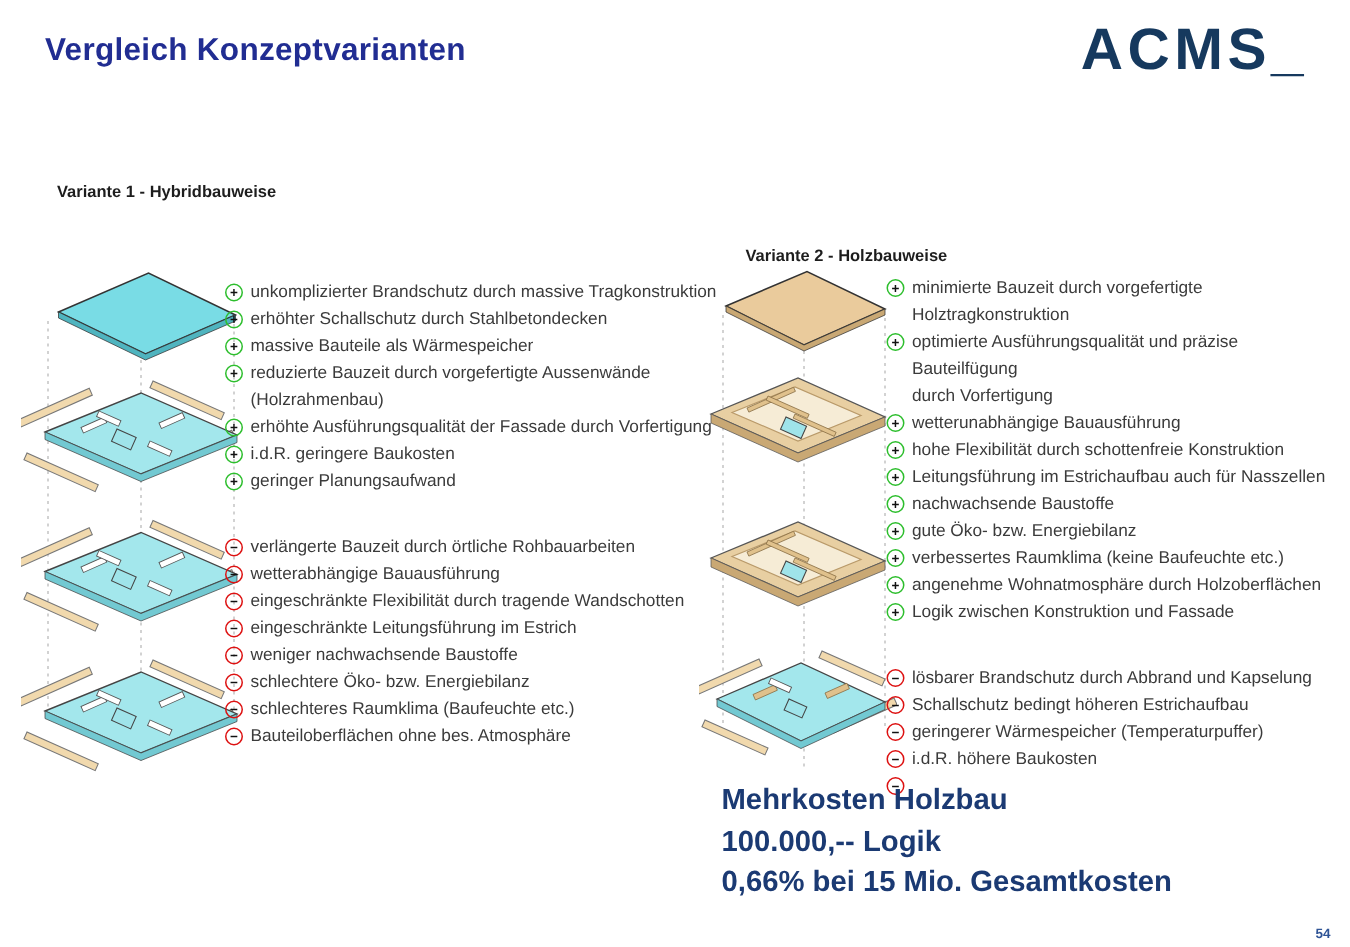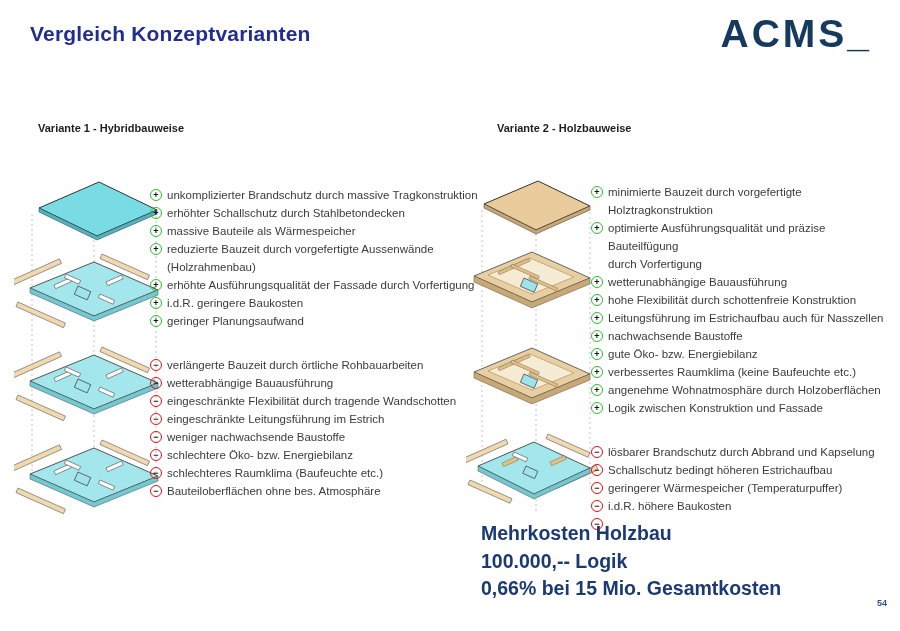--- a/index.html
+++ b/index.html
@@ -14,21 +14,21 @@
     letter-spacing:.2px;
   }
   .logo{
     position:absolute;right:28px;top:12px;
     font-size:39px;font-weight:bold;color:var(--logo-navy,#16395e);
     letter-spacing:3px;
   }
   .variant-header{
     position:absolute;top:122px;font-size:11px;font-weight:bold;color:#1d1d1d;
   }
-  .vh1{left:38px;} .vh2{left:497px;}
+  .vh1{left:38px;} .vh2{left:497px;margin-top:43px;}
   .diagram{position:absolute;}
   .diag1{left:14px;top:178px;width:150px;height:342px;}
   .diag2{left:466px;top:176px;width:132px;height:347px;}
   .list{position:absolute;font-size:11.5px;line-height:18px;color:#3b3b3b;}
   .list1{left:150px;top:186px;width:335px;}
   .list2{left:591px;top:183px;width:305px;}
   .cons{margin-top:26px;}
   .li{display:flex;align-items:flex-start;min-height:18px;}
   .sign{
     flex:0 0 auto;width:10px;height:10px;margin:3px 5px 0 0;
@@ -37,21 +37,21 @@
   }
   .sign.pro{border:1.5px solid var(--plus-green,#2dbe2d);}
   .sign.con{border:1.5px solid var(--minus-red,#dd1111);}
   .li-text{white-space:pre-line;}
   .summary{
     position:absolute;left:481px;top:520px;
     font-size:19.5px;font-weight:bold;line-height:27.5px;
     color:var(--summary-navy,#1b3a73);
   }
   .page-number{
-    position:absolute;right:13px;bottom:23px;font-size:9px;
+    position:absolute;right:13px;bottom:4px;font-size:9px;
     color:#2f5496;font-weight:bold;
   }
   svg .rail{fill:var(--wood,#f1d9ad);stroke:#777;stroke-width:.7;}
   svg .slab{fill:var(--cyan,#a3e7ec);stroke:#444;stroke-width:.9;}
   svg .slabEdge{fill:#72c9d2;stroke:#444;stroke-width:.5;}
   svg .wwall{fill:#ffffff;stroke:#555;stroke-width:.6;}
   svg .guide{stroke:#aaa;stroke-width:.7;stroke-dasharray:2 3;fill:none;}
   svg .roofC{fill:#79dce5;stroke:#333;stroke-width:1;}
   svg .roofCE{fill:#4fb4bf;stroke:#333;stroke-width:.5;}
   svg .roofW{fill:#eacb9c;stroke:#333;stroke-width:1;}

